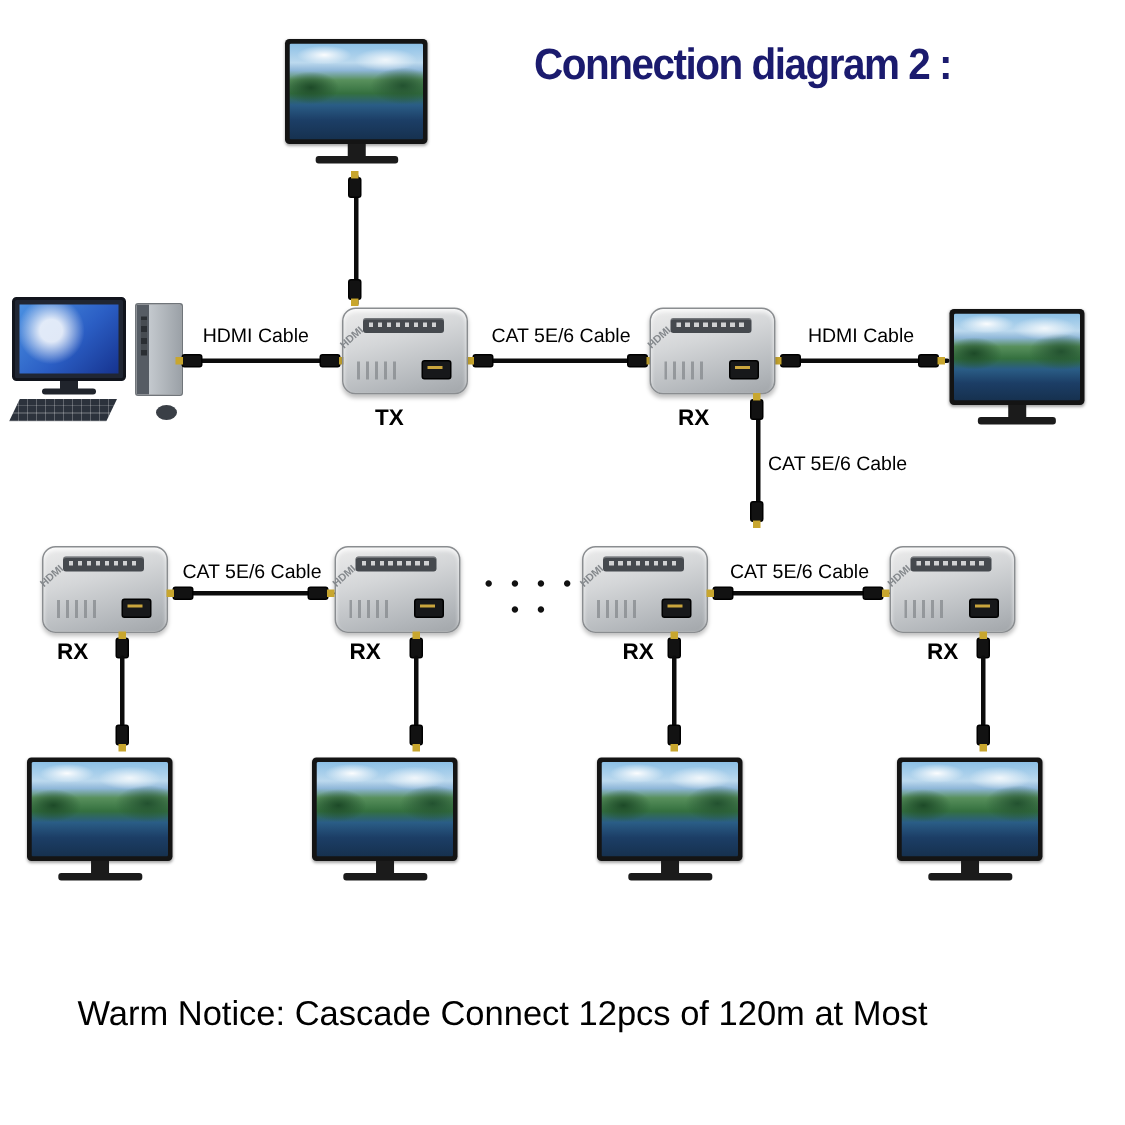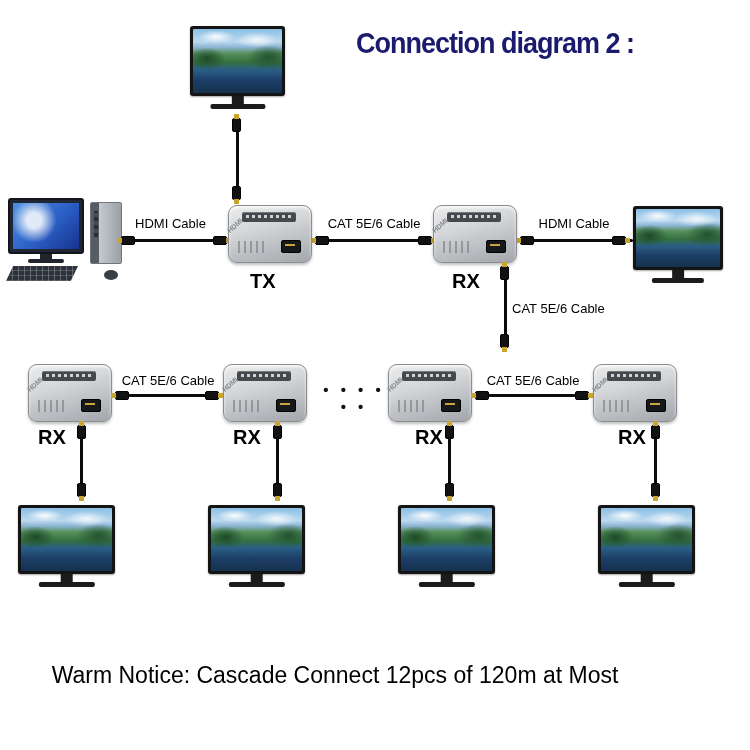--- a/index.html
+++ b/index.html
@@ -10,21 +10,21 @@
   .title{position:absolute;left:325px;top:28px;width:340px;text-align:center;
          font-size:27px;font-weight:bold;letter-spacing:-1px;color:#1b1b6e;
          transform:scaleY(1.08);}
   .subtitle{position:absolute;left:325px;top:70px;width:340px;text-align:center;
             font-size:19px;color:#141414;}
   .notice{position:absolute;left:0;top:662px;width:670px;text-align:center;
           font-size:23px;color:#000;}
 
   
   .cbl-label{position:absolute;font-size:13px;color:#000;white-space:nowrap;}
-  .dev-label{position:absolute;font-size:20px;font-weight:bold;color:#000;white-space:nowrap;}
+  .dev-label{position:absolute;font-size:15px;font-weight:bold;color:#000;white-space:nowrap;}
   .dots{position:absolute;font-size:15px;font-weight:bold;color:#111;letter-spacing:4px;text-align:center;}
 
   
   .ext{position:absolute;width:84px;height:58px;border-radius:9px;
        background:linear-gradient(165deg,#ececec 0%,#d4d6d8 38%,#b2b6ba 80%,#a2a6aa 100%);
        border:1px solid #8a8d90;box-sizing:border-box;
        box-shadow:inset 0 2px 3px rgba(255,255,255,.8), 0 2px 3px rgba(0,0,0,.25);}
   .ext-sticker{position:absolute;left:16%;top:6px;width:66%;height:10px;border-radius:2px;
        background:#45494e;
        box-shadow:inset 0 1px 0 rgba(255,255,255,.25);}

